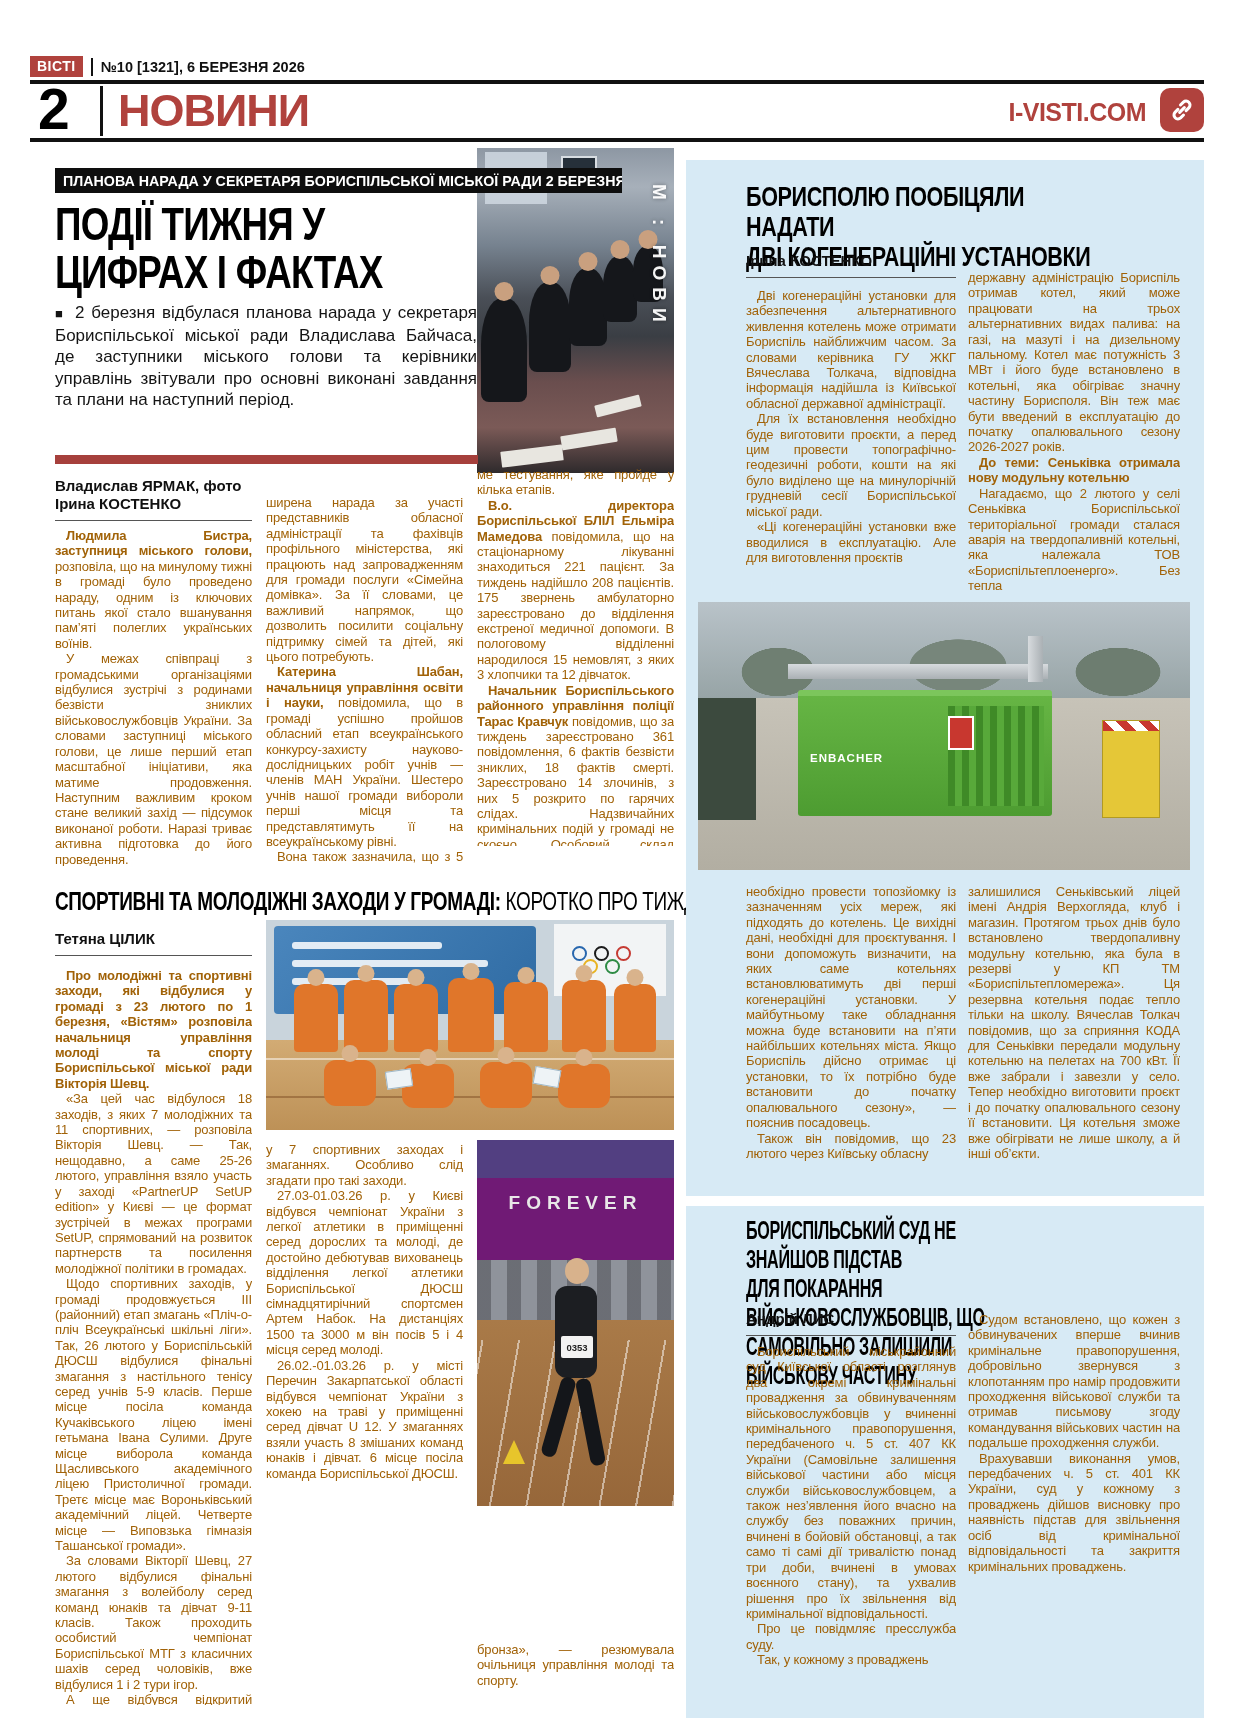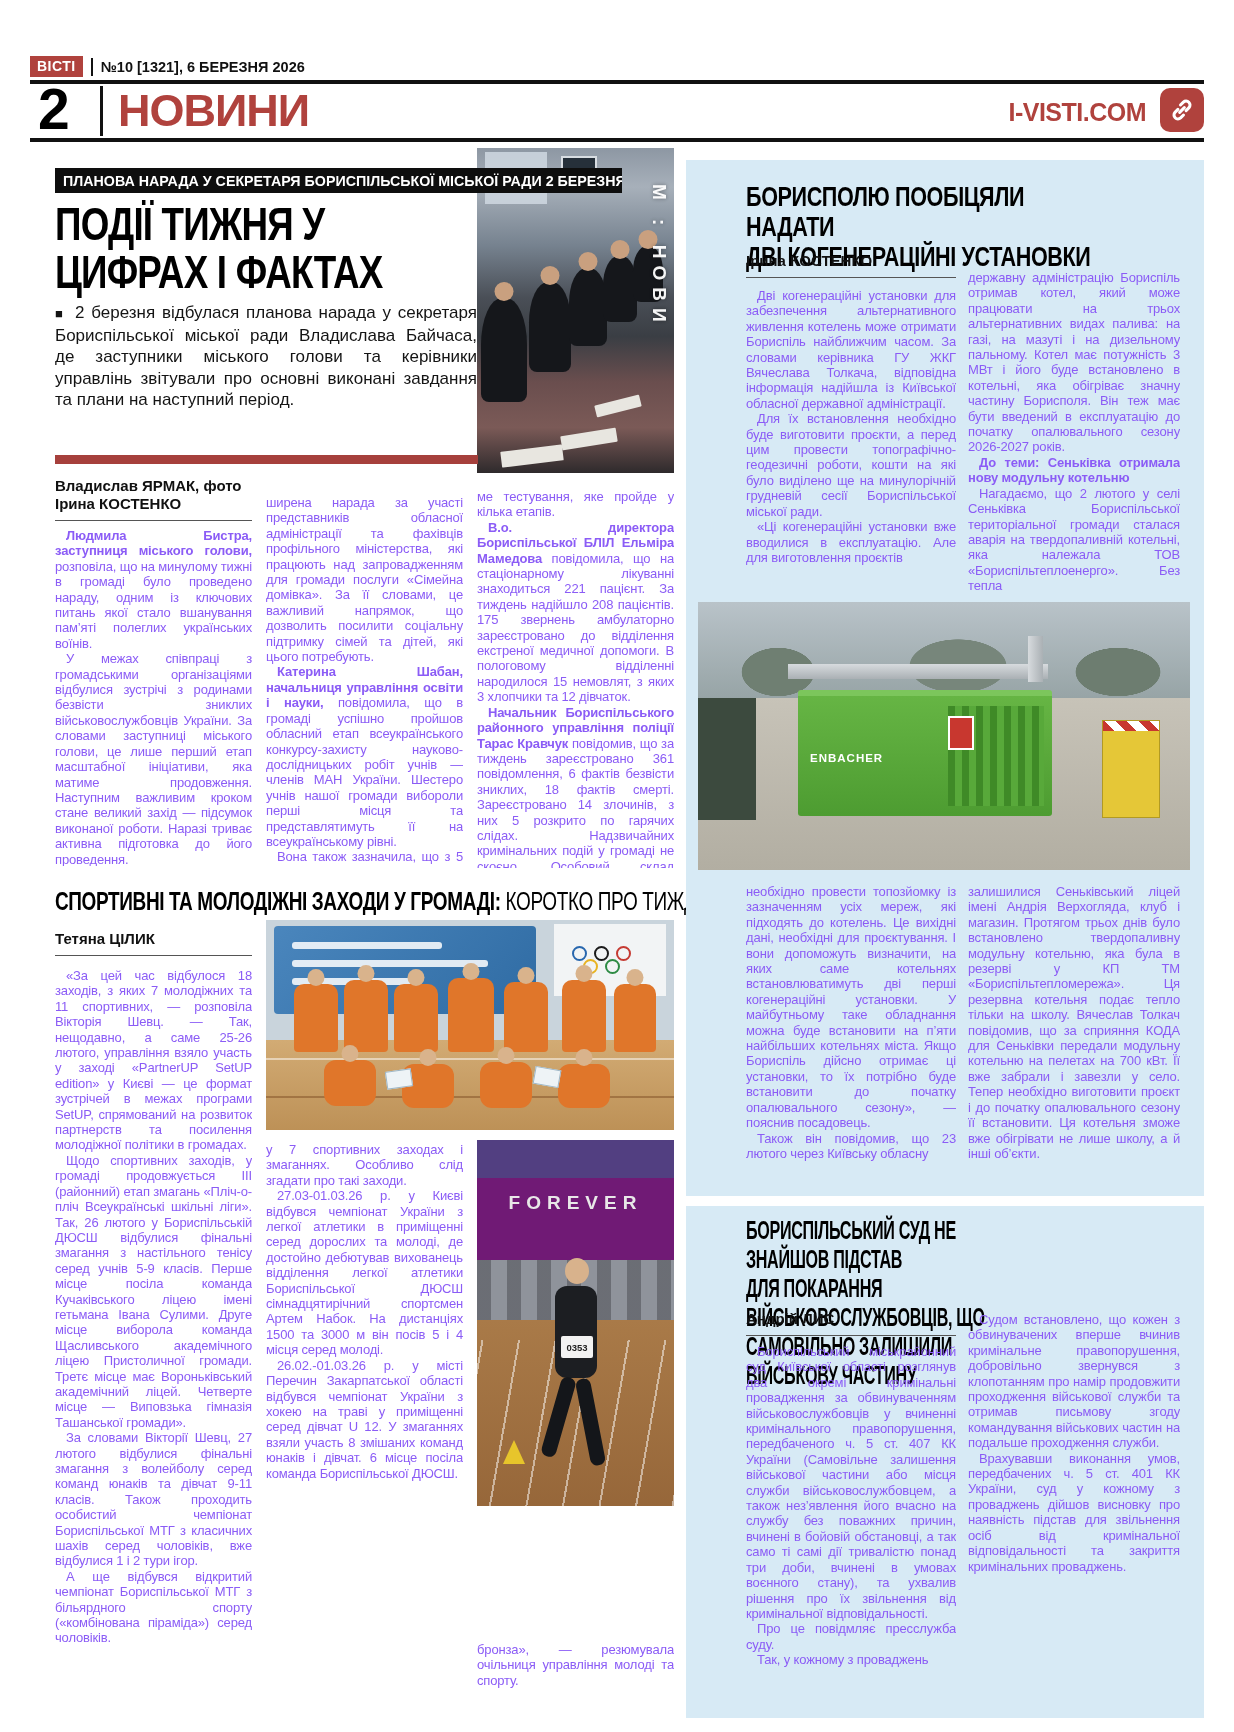--- a/index.html
+++ b/index.html
@@ -19,42 +19,42 @@
   .rule2{left:30px;top:138px;width:1174px;height:4px}
   .pagenum{left:38px;top:84px;font-size:57px;font-weight:700;line-height:50px;color:#000}
   .hdr-vline{left:100px;top:86px;width:3px;height:50px;background:#111}
   .section-title{left:118px;top:88px;font-size:45px;font-weight:700;line-height:46px;color:#b0423d;letter-spacing:-1px}
   .site{right:88px;top:98px;font-size:25px;font-weight:700;color:#b0423d;letter-spacing:-.5px}
   .link-badge{right:30px;top:88px;width:44px;height:44px;background:#b0423d;border-radius:10px;
               display:flex;align-items:center;justify-content:center}
 
   
   .bodytext{font-size:13px;line-height:15.4px;letter-spacing:-.15px;text-align:justify;
-            color:#8b5cf6;overflow:hidden}
+            color:#a16207;overflow:hidden}
   .bodytext p{text-indent:11px}
   .bodytext p.ni{text-indent:0}
   .bodytext b{font-weight:700}
   .byline{font-weight:700;font-size:15px;line-height:18px;color:#111;
           border-bottom:1.5px solid #555;padding-bottom:7px}
 
   
   .a1-kicker{left:55px;top:168px;width:567px;height:25px;background:#0e0e0e;z-index:5;
              display:flex;align-items:center;padding-left:8px;overflow:hidden}
   .a1-kicker span{color:#fff;font-weight:700;font-size:15px;white-space:nowrap;
                   transform:scaleX(.95);transform-origin:left center}
   .a1-headline{left:55px;top:200px;width:540px;font-size:46px;line-height:48px;font-weight:700;
                letter-spacing:-1px;white-space:pre-line;transform:scaleX(.8);transform-origin:left top;color:#000}
   .a1-lead{left:55px;top:302px;width:422px;font-size:17px;line-height:21.5px;font-weight:500;
            text-align:justify;color:#141414}
   .a1-lead .bullet{font-size:13px;margin-right:10px}
   .a1-redbar{left:55px;top:455px;width:423px;height:9px;background:#a6403c}
   .a1-byline{left:55px;top:477px;width:197px}
   .a1-col1{left:55px;top:528px;width:197px;height:338px}
   .a1-col2{left:266px;top:495px;width:197px;height:371px}
-  .a1-col3{left:477px;top:489px;width:197px;height:379px}
+  .a1-col3{left:477px;top:467px;width:197px;height:379px}
 
   
   .a1-photo{left:477px;top:148px;width:197px;height:325px;overflow:hidden;
     background:linear-gradient(180deg,#8d97a3 0%,#a7b0ba 12%,#76828f 30%,#4a4f57 46%,#3a3e44 58%,#6a4e4e 72%,#7b5a57 86%,#2e2a2c 100%)}
   .mp-window{position:absolute;left:8px;top:4px;width:62px;height:52px;background:#cfd8e2;opacity:.85}
   .mp-frame{position:absolute;left:84px;top:8px;width:36px;height:26px;background:#26303a;border:2px solid #d8dde2}
   .mp-fig{position:absolute;background:#15171b;border-radius:45% 45% 8px 8px}
   .mp-fig::before{content:"";position:absolute;left:50%;top:-16px;transform:translateX(-50%);
                   width:19px;height:19px;border-radius:50%;background:#c9a07f}
   .mp-paper{position:absolute;background:#e8e6e0;border-radius:1px}
@@ -208,20 +208,21 @@
       <p class="ni">ме тестування, яке пройде у кілька етапів.</p>
       <p><b>В.о. директора Бориспільської БЛІЛ Ельміра Мамедова </b>повідомила, що на стаціонарному лікуванні знаходиться 221 пацієнт. За тиждень надійшло 208 пацієнтів. 175 звернень амбулаторно зареєстровано до відділення екстреної медичної допомоги. В пологовому відділенні народилося 15 немовлят, з яких 3 хлопчики та 12 дівчаток.</p>
       <p><b>Начальник Бориспільського районного управління поліції Тарас Кравчук </b>повідомив, що за тиждень зареєстровано 361 повідомлення, 6 фактів безвісти зниклих, 18 фактів смерті. Зареєстровано 14 злочинів, з них 5 розкрито по гарячих слідах. Надзвичайних кримінальних подій у громаді не скоєно. Особовий склад продовжує нести службу у посиленому режимі.</p>
     </div>
 
   <div class="abs sp-header">
     <span class="hb">СПОРТИВНІ ТА МОЛОДІЖНІ ЗАХОДИ У ГРОМАДІ: </span><span class="hl">КОРОТКО ПРО ТИЖДЕНЬ</span>
   </div>
   <div class="abs sp-byline byline">Тетяна ЦІЛИК</div>
   <div class="abs sp-col1 bodytext">
+      <p><b>Про молодіжні та спортивні заходи, які відбулися у громаді з 23 лютого по 1 березня, «Вістям» розповіла начальниця управління молоді та спорту Бориспільської міської ради Вікторія Шевц.</b></p>
       <p>«За цей час відбулося 18 заходів, з яких 7 молодіжних та 11 спортивних, — розповіла Вікторія Шевц. — Так, нещодавно, а саме 25-26 лютого, управління взяло участь у заході «PartnerUP SetUP edition» у Києві — це формат зустрічей в межах програми SetUP, спрямований на розвиток партнерств та посилення молодіжної політики в громадах.</p>
       <p>Щодо спортивних заходів, у громаді продовжується ІІІ (районний) етап змагань «Пліч-о-пліч Всеукраїнські шкільні ліги». Так, 26 лютого у Бориспільській ДЮСШ відбулися фінальні змагання з настільного тенісу серед учнів 5-9 класів. Перше місце посіла команда Кучаківського ліцею імені гетьмана Івана Сулими. Друге місце виборола команда Щасливського академічного ліцею Пристоличної громади. Третє місце має Вороньківський академічний ліцей. Четверте місце — Виповзька гімназія Ташанської громади».</p>
       <p>За словами Вікторії Шевц, 27 лютого відбулися фінальні змагання з волейболу серед команд юнаків та дівчат 9-11 класів. Також проходить особистий чемпіонат Бориспільської МТГ з класичних шахів серед чоловіків, вже відбулися 1 і 2 тури ігор.</p>
       <p>А ще відбувся відкритий чемпіонат Бориспільської МТГ з більярдного спорту («комбінована піраміда») серед чоловіків.</p>
     </div>
 
   <div class="abs sp-photo-team">
     <div class="tp-banner">
       <div class="tp-bar" style="left:18px;top:16px;width:150px"></div>
       <div class="tp-bar" style="left:18px;top:34px;width:196px"></div>

